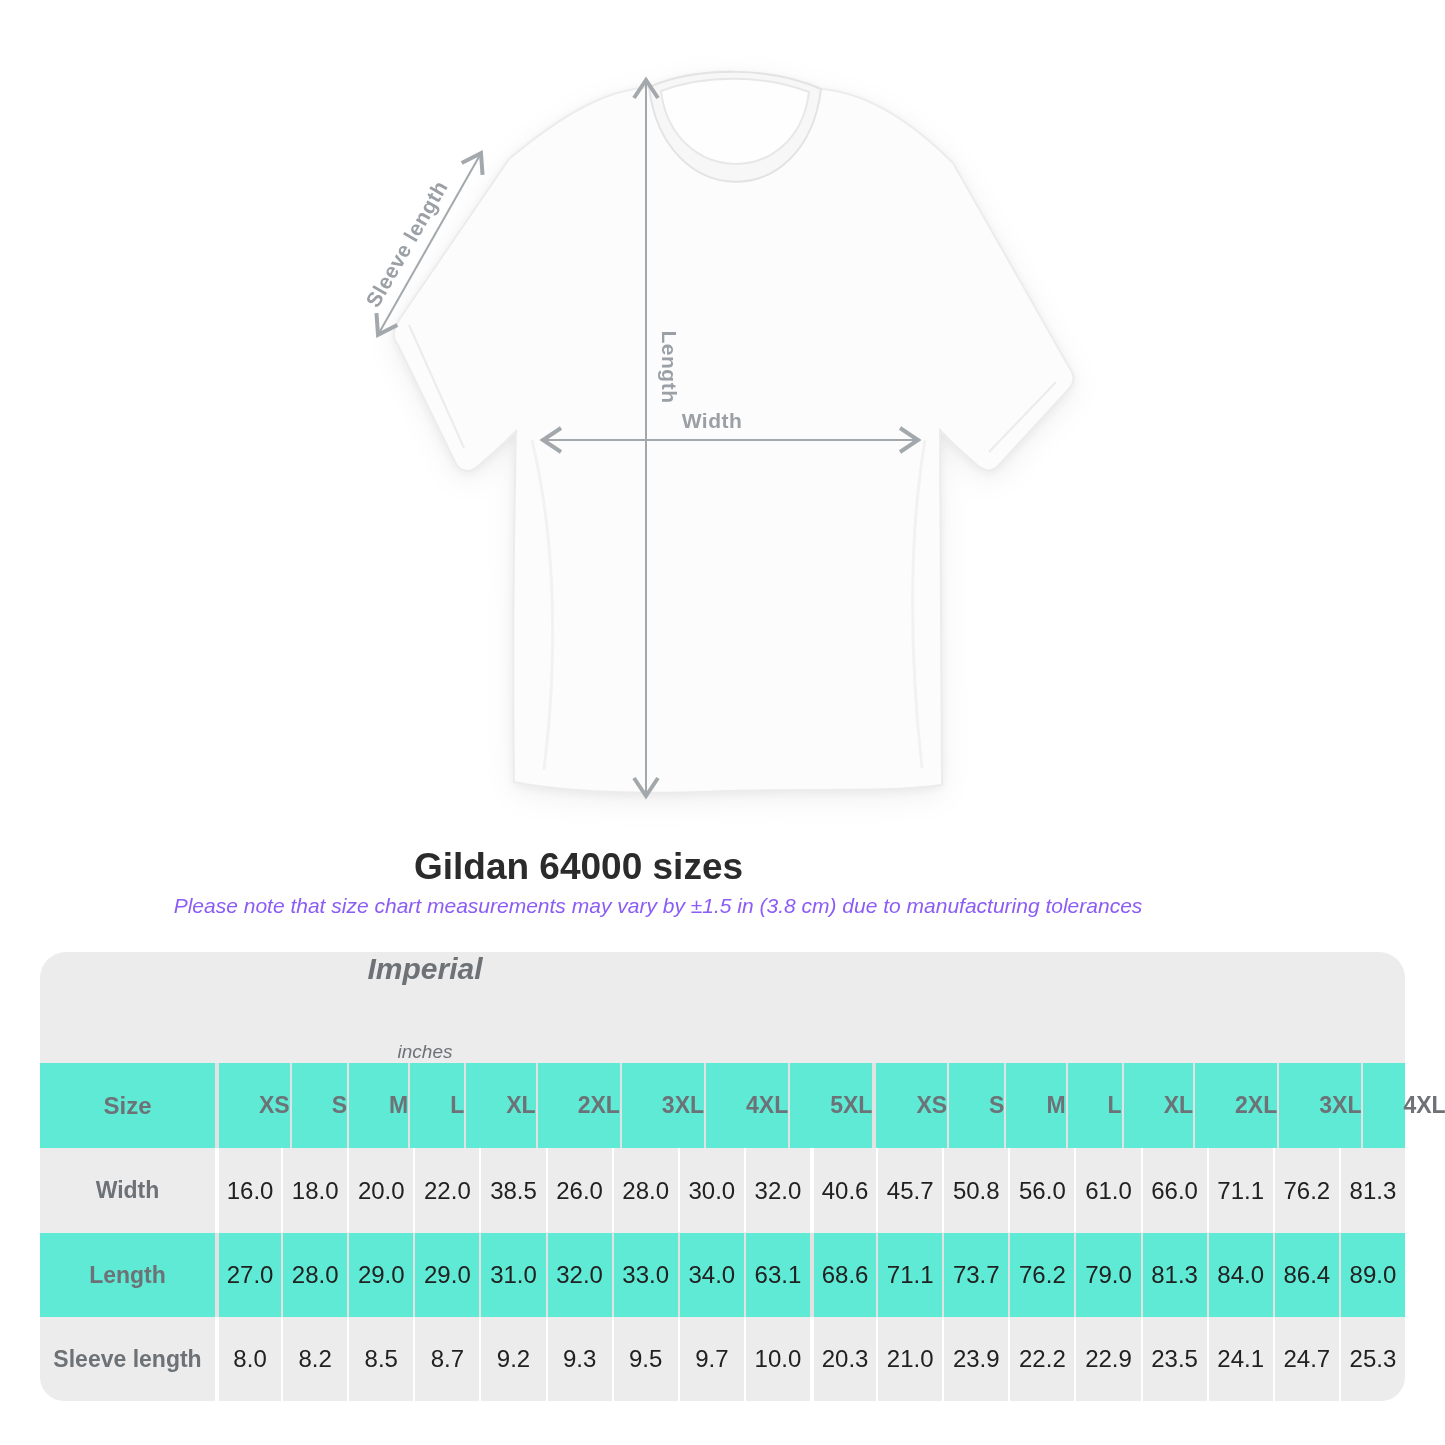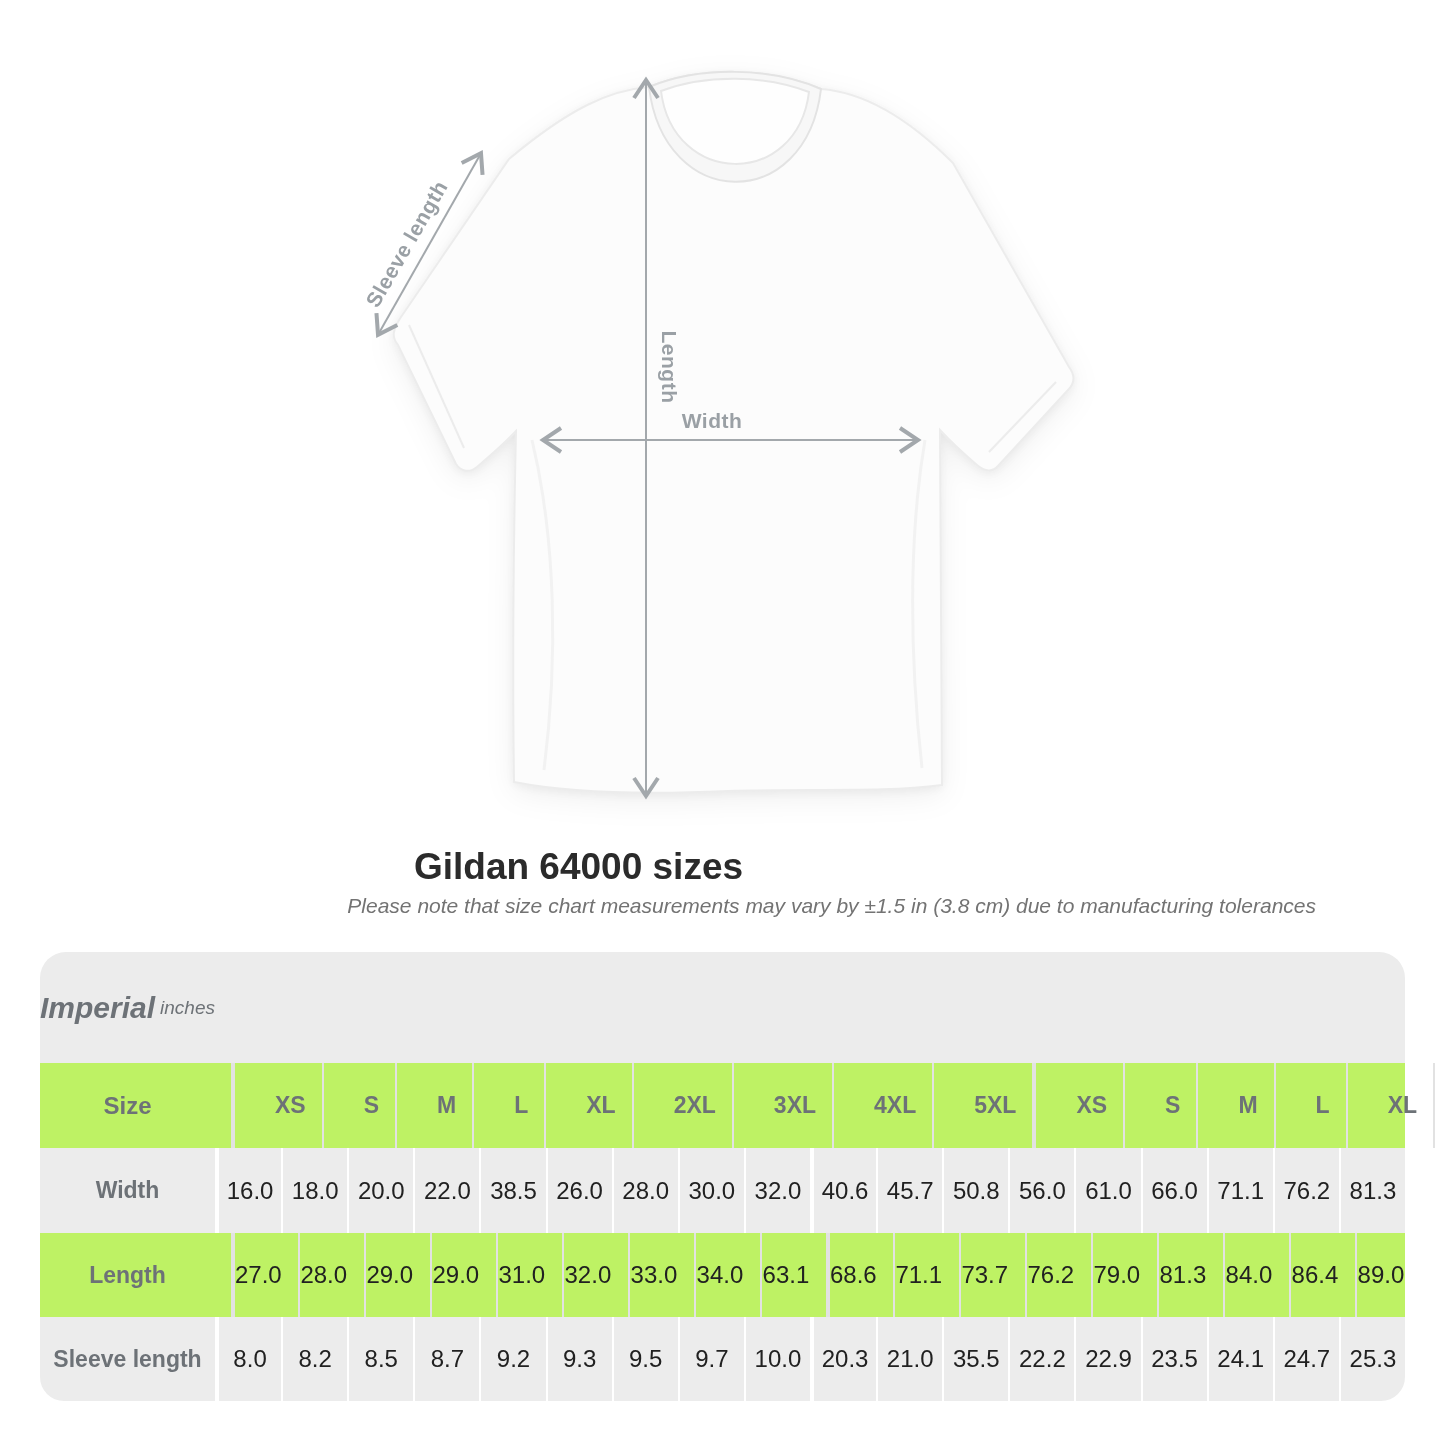--- a/index.html
+++ b/index.html
@@ -16,41 +16,41 @@
   }
   .m-label.sleeve{left:407px;top:244px;transform:translate(-50%,-50%) rotate(-60deg);}
   .m-label.length{left:669px;top:367px;transform:translate(-50%,-50%) rotate(90deg);}
   .m-label.width{left:712px;top:421px;transform:translate(-50%,-50%);}
   
   .title{
     position:absolute;top:845px;left:0;width:1157px;text-align:center;margin:0;
     font-size:37px;font-weight:bold;color:#2b2b2b;line-height:44px;
   }
   .subtitle{
-    position:absolute;top:893px;left:0;width:1316px;text-align:right;margin:0;
-    font-size:21px;font-style:italic;color:#737373;line-height:26px;
+    position:absolute;top:893px;left:0;width:1316px;text-align:center;margin:0;
+    font-size:21px;font-style:italic;color:#8b5cf6;line-height:26px;
   }
   
   .size-table{position:absolute;left:40px;top:952px;width:1365px;}
   .band{
     display:flex;height:111px;background:#ececec;border-radius:26px 26px 0 0;
   }
   .band-sec{
-    display:flex;flex-direction:row;align-items:center;justify-content:flex-start;gap:5px;
+    display:flex;flex-direction:column;align-items:center;justify-content:space-between;gap:5px;
   }
   .band-sec.imperial{width:770px;}
   .band-sec.metric{width:595px;}
   .band-title{font-size:30px;font-weight:bold;font-style:italic;color:#6d7277;}
   .band-unit{font-size:19px;font-style:italic;color:#6d7277;}
   .trow{display:grid;grid-template-columns:175px repeat(18,1fr);}
   .trow.header{height:85px;}
   .trow.r0{height:85px;}
   .trow.r1{height:84px;}
   .trow.r2{height:84px;border-radius:0 0 24px 24px;}
-  .row-white{--sep:#e2e2e2;background:#bef264;gap:16px;}
+  .row-white{--sep:#e2e2e2;background:#5eead4;}
   .row-gray{--sep:#ffffff;background:#ececec;}
   .cell{
     display:flex;align-items:center;justify-content:center;
     border-left:2px solid var(--sep);box-sizing:border-box;
     font-size:24px;color:#212121;
   }
   .cell.first{border-left:none;}
   .cell.thick{border-left-width:4px;}
   .cell.hd{font-weight:bold;font-size:23px;color:#6d7277;padding-left:40px;}
   .cell.size-hd{font-weight:bold;font-size:24px;color:#6d7277;}
@@ -196,21 +196,21 @@
       <div class="cell">8.2</div>
       <div class="cell">8.5</div>
       <div class="cell">8.7</div>
       <div class="cell">9.2</div>
       <div class="cell">9.3</div>
       <div class="cell">9.5</div>
       <div class="cell">9.7</div>
       <div class="cell">10.0</div>
       <div class="cell thick">20.3</div>
       <div class="cell">21.0</div>
-      <div class="cell">35.5</div>
+      <div class="cell">23.9</div>
       <div class="cell">22.2</div>
       <div class="cell">22.9</div>
       <div class="cell">23.5</div>
       <div class="cell">24.1</div>
       <div class="cell">24.7</div>
       <div class="cell">25.3</div>
     </div>
 
   </div>
 </div>

